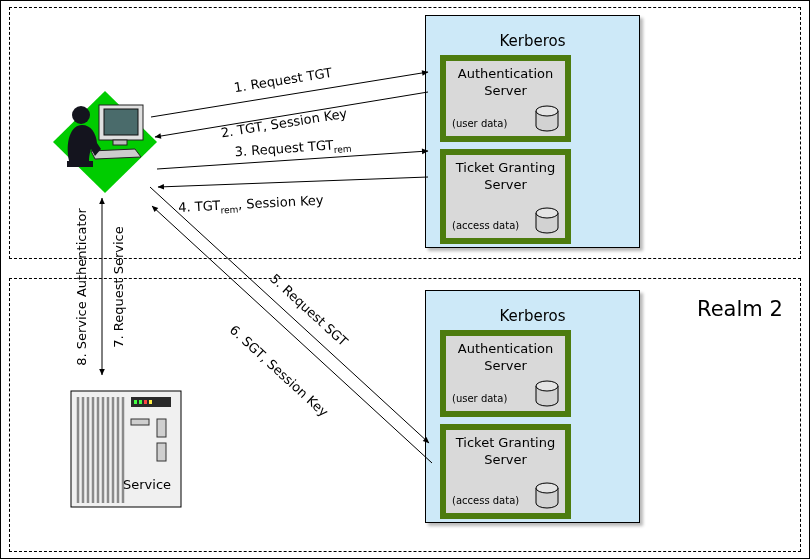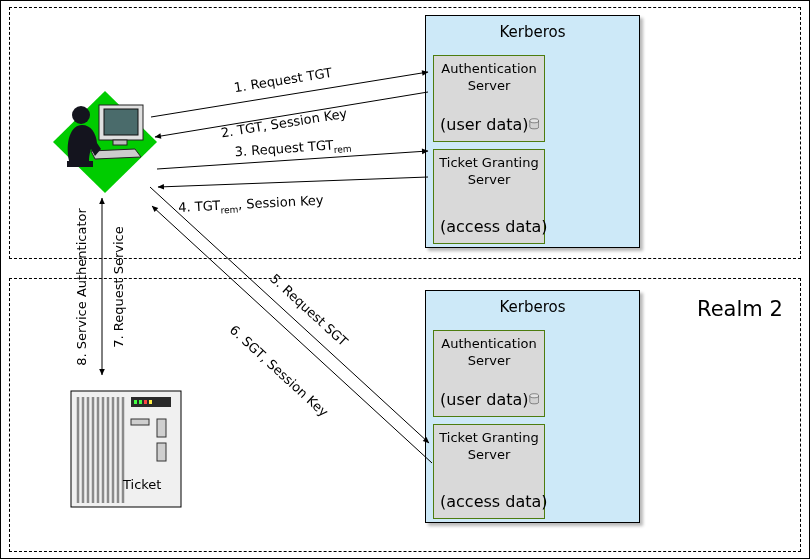--- a/index.html
+++ b/index.html
@@ -8,31 +8,31 @@
     background:#ffffff; border:1px solid #000;
     font-family:"DejaVu Sans","Liberation Sans",sans-serif; color:#000;
     overflow:hidden;
   }
   .realm { position:absolute; border:1px dashed #000; box-sizing:border-box; }
   .realm-label { position:absolute; font-size:21px; white-space:nowrap; }
   .kerberos {
     position:absolute; width:215px; height:233px; box-sizing:border-box;
     background:#cde9f8; border:1px solid #000; box-shadow:3px 3px 3px #b9b9b9;
   }
-  .kerberos-title { font-size:15px; text-align:center; padding-top:7px; }
+  .kerberos-title { font-size:15px; text-align:center; padding-top:16px; }
   .inner-box {
-    position:absolute; left:7px; width:112px; box-sizing:border-box;
-    background:#d9d9d9; border:1px solid #4d7c0f;
+    position:absolute; left:14px; width:131px; box-sizing:border-box;
+    background:#d9d9d9; border:6px solid #4d7c0f;
   }
   .inner-title { font-size:13px; text-align:center; padding:5px 2px 0; line-height:1.3; }
   .inner-bottom {
     position:absolute; left:6px; right:5px; bottom:3px;
     display:flex; align-items:flex-end; justify-content:space-between;
   }
-  .data-label { font-size:16px; padding-bottom:4px; white-space:nowrap; }
+  .data-label { font-size:10px; padding-bottom:4px; white-space:nowrap; }
   .alabel {
     position:absolute; font-size:13px; white-space:nowrap;
     transform-origin:center;
   }
   .alabel sub { font-size:9px; }
   .overlay { position:absolute; left:0; top:0; pointer-events:none; }
   .abs { position:absolute; }
   .server-label { position:absolute; font-size:13px; white-space:nowrap; }
 </style>
 </head>
@@ -120,21 +120,21 @@
     </g>
     <rect x="66" y="16" width="40" height="10" fill="#2a2a2a"></rect>
     <rect x="69" y="19" width="3" height="4" fill="#44ff44"></rect>
     <rect x="74" y="19" width="3" height="4" fill="#44ff44"></rect>
     <rect x="79" y="19" width="3" height="4" fill="#ff4444"></rect>
     <rect x="84" y="19" width="3" height="4" fill="#ffee44"></rect>
     <rect x="66" y="38" width="18" height="6" fill="#cfcfcf" stroke="#333"></rect>
     <rect x="92" y="38" width="9" height="18" fill="#cfcfcf" stroke="#333"></rect>
     <rect x="92" y="62" width="9" height="18" fill="#cfcfcf" stroke="#333"></rect>
   </svg>
-  <div class="server-label" style="left:122px; top:476px;">Ticket</div>
+  <div class="server-label" style="left:122px; top:476px;">Service</div>
 
   <svg class="overlay" width="810" height="559" viewBox="0 0 810 559">
     <defs>
       <marker id="arrow" viewBox="0 0 10 10" refX="8.5" refY="5" markerWidth="9" markerHeight="7" orient="auto-start-reverse">
         <path d="M0,1 L9,5 L0,9 z" fill="#000"></path>
       </marker>
     </defs>
     <g stroke="#000" stroke-width="1">
       <line x1="150" y1="116" x2="427" y2="71" marker-end="url(#arrow)"></line>
       <line x1="427" y1="91" x2="154" y2="136" marker-end="url(#arrow)"></line>

